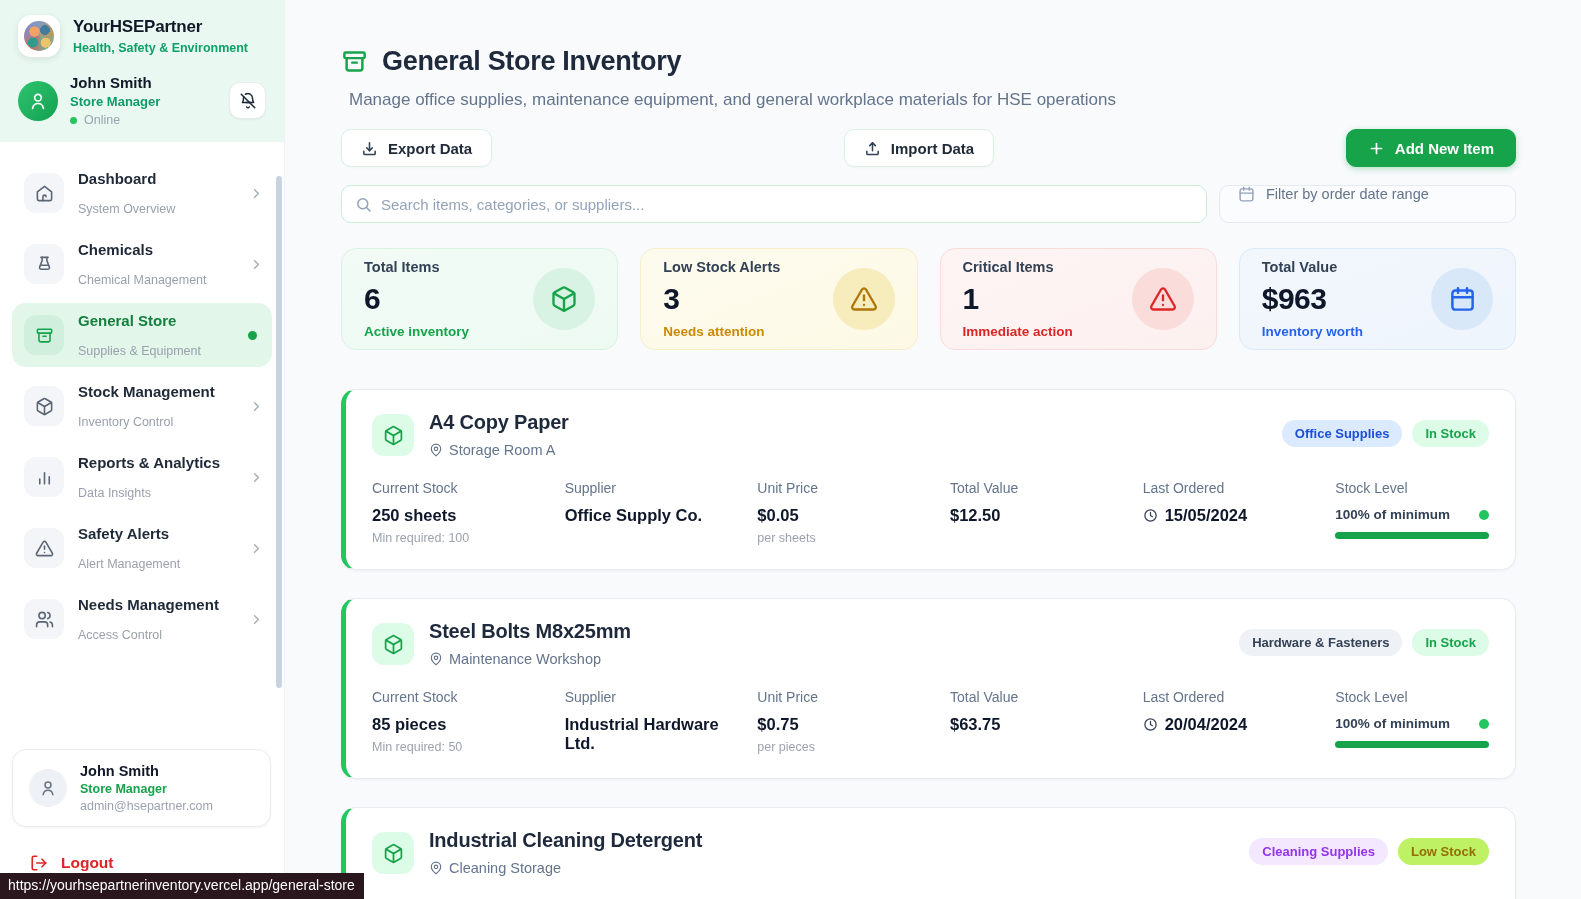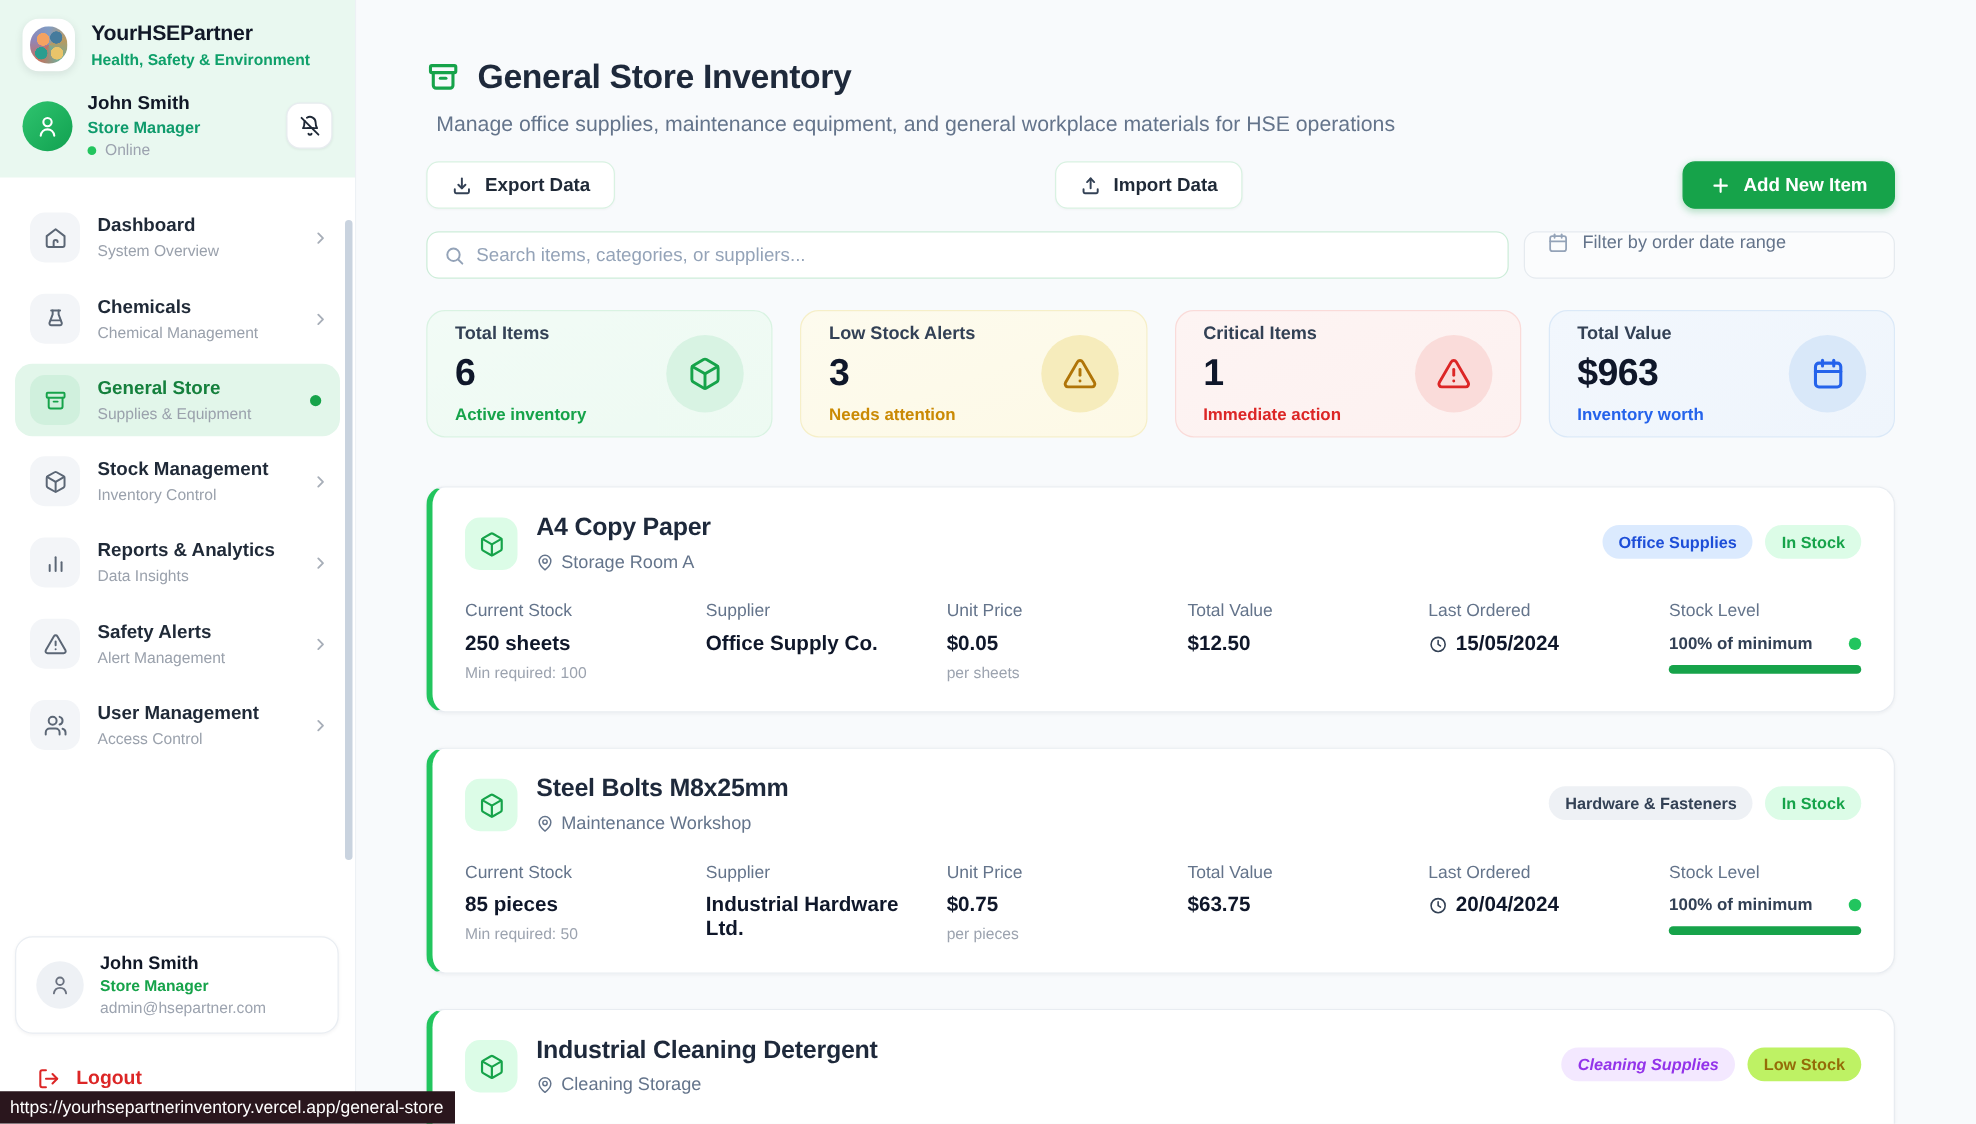--- a/index.html
+++ b/index.html
@@ -29,21 +29,21 @@
   .user-name { font-size:15px; font-weight:800; color:#111827; }
   .user-role { font-size:13px; font-weight:700; color:#0f9b6c; margin-top:3px; }
   .user-status { display:flex; align-items:center; gap:7px; margin-top:4px; font-size:12.5px; color:#9ca3af; }
   .status-dot { width:7px; height:7px; border-radius:50%; background:#22c55e; }
   .bell-btn { margin-left:auto; width:37px; height:37px; border-radius:11px; background:#fff; border:1px solid #e8ecf0; box-shadow:0 1px 2px rgba(0,0,0,.05); color:#1f2937; display:flex; align-items:center; justify-content:center; cursor:pointer; }
 
   .nav { padding:19px 12px 0 12px; }
   .nav-item { display:flex; align-items:center; gap:14px; padding:9px 8px 9px 12px; border-radius:14px; margin-bottom:7px; cursor:pointer; }
   .nav-icon { width:40px; height:40px; border-radius:12px; background:#f3f5f8; color:#5b6675; display:flex; align-items:center; justify-content:center; flex:none; }
   .nav-label { font-size:15px; font-weight:700; color:#1f2937; }
-  .nav-sub { font-size:12.5px; color:#9aa1ac; margin-top:5px; }
+  .nav-sub { font-size:12.5px; color:#9aa1ac; margin-top:15px; }
   .nav-chevron { margin-left:auto; color:#a7aeb8; }
   .nav-item.active { background:#e2f6ea; }
   .nav-item.active .nav-icon { background:#d0f0dd; color:#16a34a; }
   .nav-item.active .nav-label { color:#15803d; }
   .active-dot { margin-left:auto; margin-right:7px; width:9px; height:9px; border-radius:50%; background:#16a34a; }
 
   .side-scroll-thumb { position:absolute; right:2px; top:176px; width:6px; height:512px; border-radius:3px; background:#c9d3df; cursor:pointer; }
 
   .user-card { position:absolute; left:12px; right:13px; bottom:72px; background:#fff; border:1px solid #e9edf2; border-radius:14px; padding:13px 16px; box-shadow:0 1px 3px rgba(15,23,42,.05); display:flex; align-items:center; gap:13px; }
   .uc-avatar { width:38px; height:38px; border-radius:50%; background:#eef1f5; color:#6b7280; display:flex; align-items:center; justify-content:center; flex:none; }
@@ -93,21 +93,21 @@
   .item-head { display:flex; align-items:flex-start; }
   .item-icon { width:42px; height:42px; border-radius:12px; background:#dcfce7; color:#16a34a; display:flex; align-items:center; justify-content:center; flex:none; margin-top:3px; }
   .item-titlewrap { margin-left:15px; }
   .item-name { font-size:20px; font-weight:700; color:#1e293b; letter-spacing:-.2px; }
   .item-loc { margin-top:8px; display:flex; align-items:center; gap:6px; font-size:14.5px; color:#64748b; }
   .badges { margin-left:auto; display:flex; gap:10px; margin-top:9px; }
   .badge { padding:6px 13px; border-radius:999px; font-size:13px; font-weight:700; white-space:nowrap; }
   .badge--blue { background:#dbeafe; color:#1d4ed8; }
   .badge--green { background:#dcfce7; color:#16a34a; }
   .badge--gray { background:#eef1f5; color:#334155; }
-  .badge--purple { background:#f3e8ff; color:#9333ea;font-style:italic; }
+  .badge--purple { background:#f3e8ff; color:#9333ea; }
   .badge--yellow { background:#bef264; color:#946c08; }
   .item-stats { margin-top:22px; display:grid; grid-template-columns:repeat(5,1fr) 0.88fr; gap:18px; }
   .col-label { font-size:14px; color:#64748b; }
   .col-value { margin-top:10px; font-size:16.5px; font-weight:700; color:#0f172a; }
   .col-value.with-icon { display:flex; align-items:center; gap:7px; }
   .col-sub { margin-top:6px; font-size:12.5px; color:#9ca3af; }
   .stock-meter-row { margin-top:11px; display:flex; align-items:center; justify-content:space-between; }
   .stock-pct { font-size:13.5px; font-weight:700; color:#334155; }
   .stock-dot { width:10px; height:10px; border-radius:50%; background:#22c55e; }
   .stock-bar { margin-top:10px; height:7px; border-radius:4px; background:#16a34a; width:100%; }
@@ -249,21 +249,21 @@
     <div class="nav-item">
       <div class="nav-icon">
           <svg width="19" height="19" viewBox="0 0 24 24" fill="none" stroke="currentColor" stroke-width="2" stroke-linecap="round" stroke-linejoin="round">
             <path d="M16 21v-2a4 4 0 0 0-4-4H6a4 4 0 0 0-4 4v2"></path>
             <circle cx="9" cy="7" r="4"></circle>
             <path d="M22 21v-2a4 4 0 0 0-3-3.87"></path>
             <path d="M16 3.13a4 4 0 0 1 0 7.75"></path>
           </svg>
         </div>
       <div>
-          <div class="nav-label">User Management</div>
+          <div class="nav-label">Needs Management</div>
           <div class="nav-sub">Access Control</div>
         </div>
       <svg class="nav-chevron" width="15" height="15" viewBox="0 0 24 24" fill="none" stroke="currentColor" stroke-width="2.4" stroke-linecap="round" stroke-linejoin="round">
           <polyline points="9 18 15 12 9 6"></polyline>
         </svg>
     </div>
   </nav>
 
   <div class="side-scroll-thumb"></div>
 

